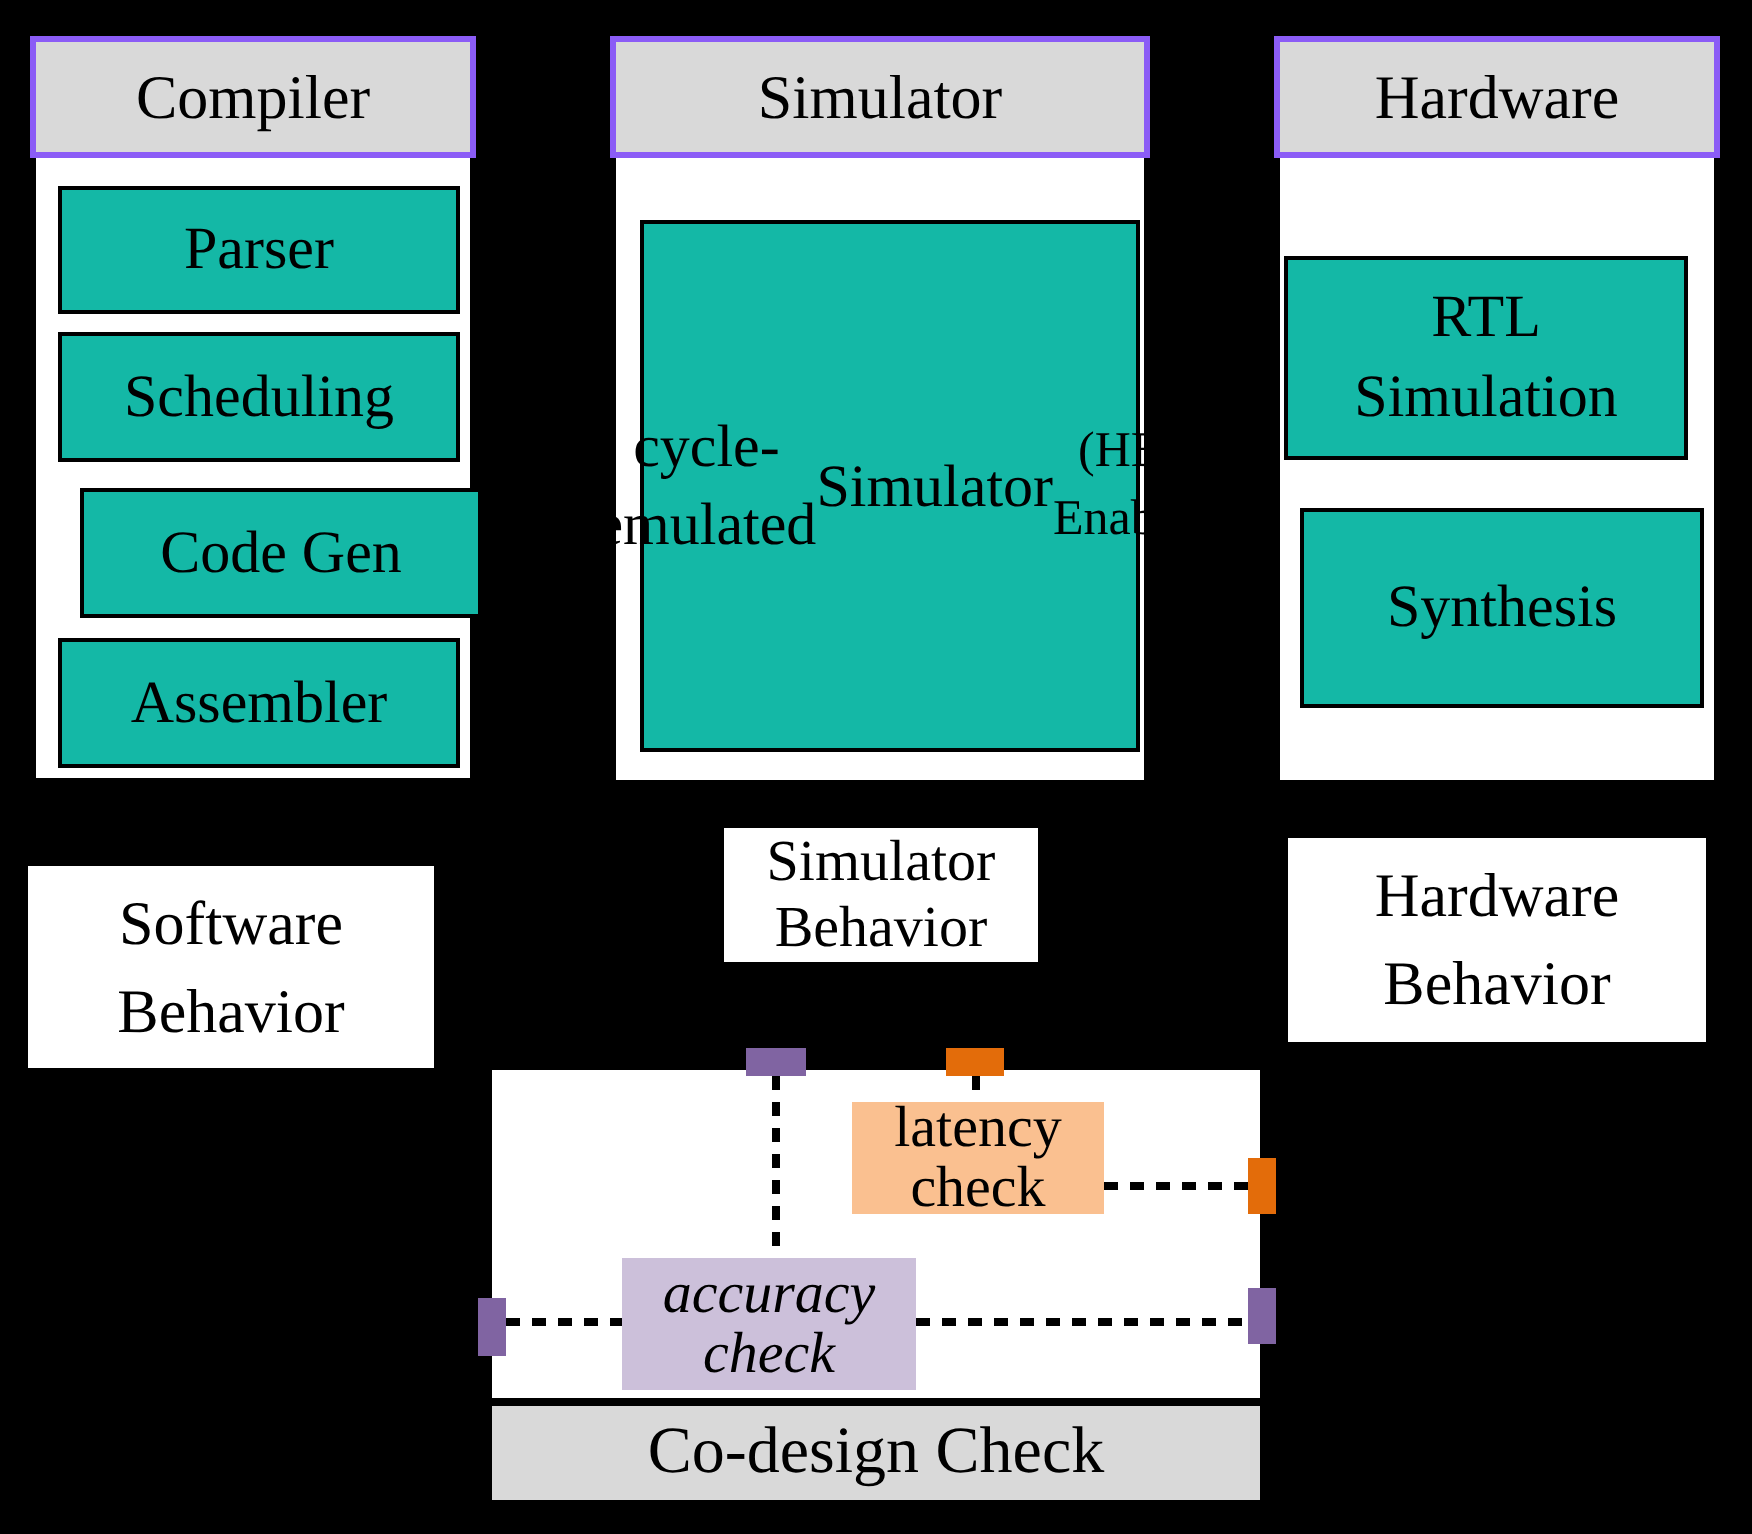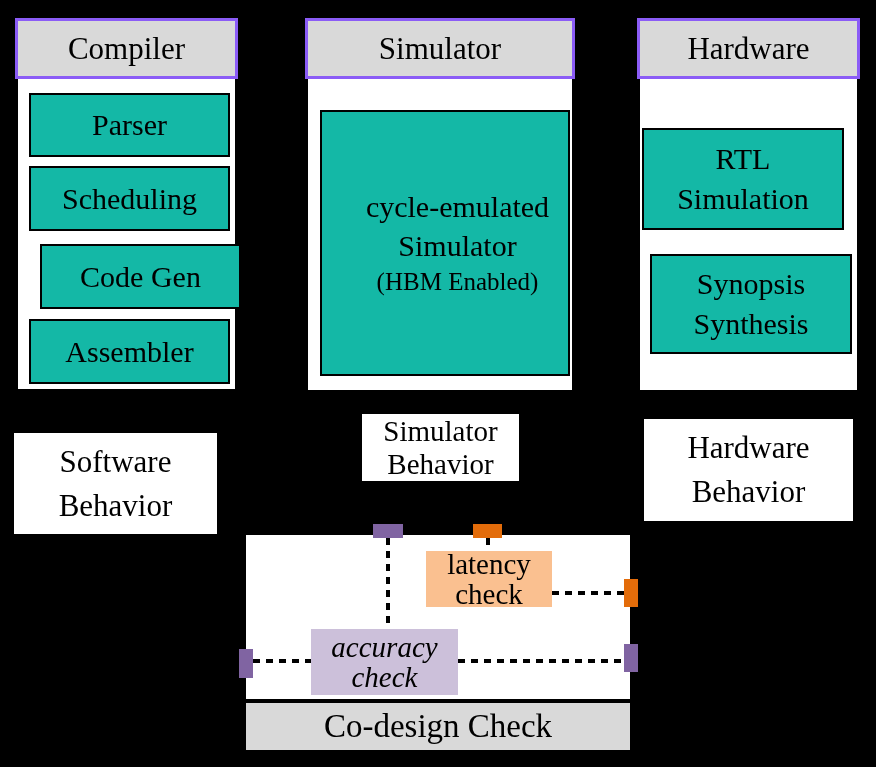--- a/index.html
+++ b/index.html
@@ -124,39 +124,38 @@
         <span>Assembler</span>
       </div>
     </div>
   </div>
 
   <div class="column" id="simulator-column">
     <div class="col-header">
       <span>Simulator</span>
     </div>
     <div class="col-body">
-      <div class="sub-box" id="sim-inner-box" style="flex-direction:column;padding-left:25px;">
+      <div class="sub-box" id="sim-inner-box" style="flex-direction:row;padding-left:25px;">
         <span class="big">cycle-emulated</span>
         <span class="big">Simulator</span>
         <span class="small">(HBM Enabled)</span>
       </div>
     </div>
   </div>
 
   <div class="column" id="hardware-column">
     <div class="col-header">
       <span>Hardware</span>
     </div>
     <div class="col-body">
       <div class="sub-box" id="rtl-box" style="flex-direction:column;">
         <span>RTL</span>
         <span>Simulation</span>
       </div>
       <div class="sub-box" id="synopsis-box" style="flex-direction:column;">
-        <span>Synopsis</span>
         <span>Synthesis</span>
       </div>
     </div>
   </div>
 
   <div class="behavior" id="software-behavior">
     <span>Software</span>
     <span>Behavior</span>
   </div>
   <div class="behavior tight" id="simulator-behavior">

